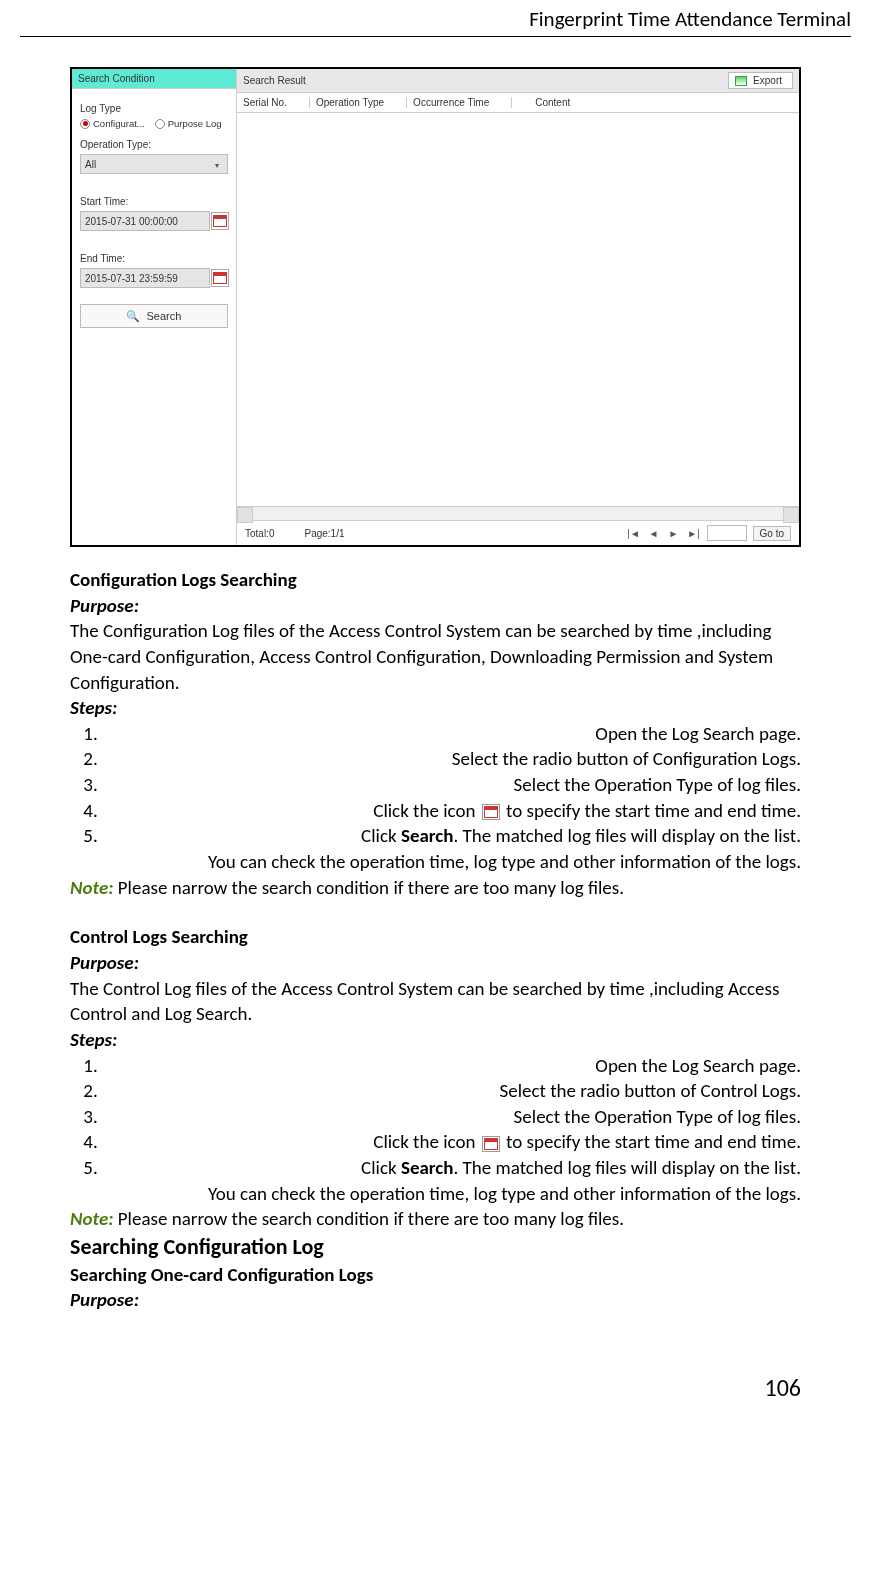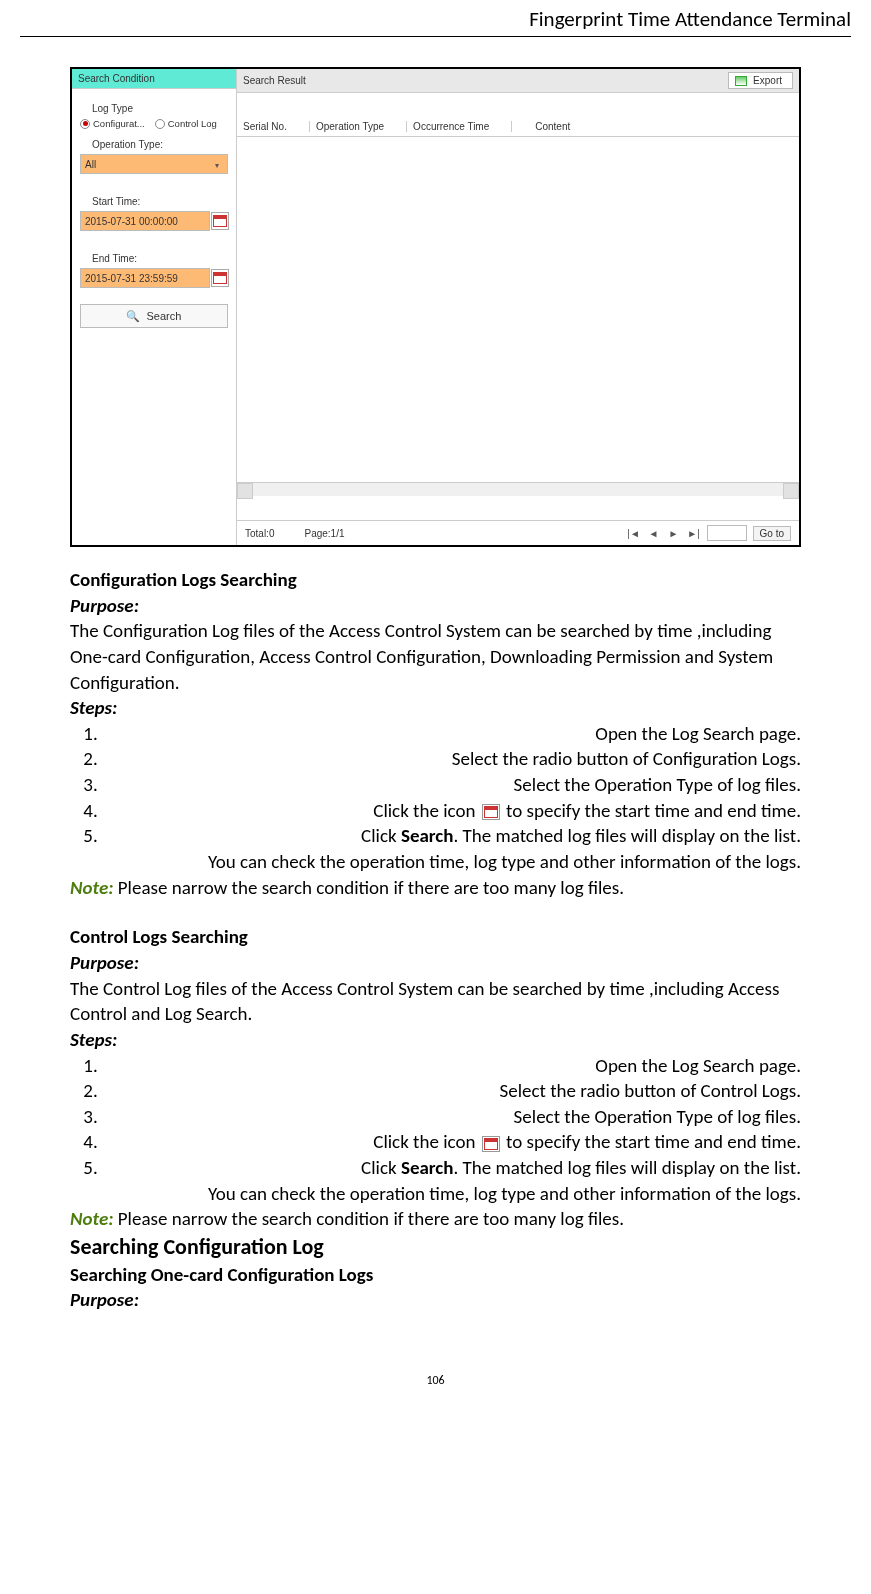--- a/index.html
+++ b/index.html
@@ -35,31 +35,31 @@
     display: flex;
     flex-direction: column;
   }
   .panel-title {
     background: #5eead4;
     border-bottom: 1px solid #ccc;
     padding: 4px 6px;
     font-size: 10px;
   }
   .sidebar-body { padding: 8px; flex: 1; }
-  .field-label { margin: 6px 12px 4px; font-size: 10px; }
+  .field-label { margin: 6px 0 4px; font-size: 10px; }
   .radio-row { display: flex; gap: 10px; margin: 4px 0 10px; font-size: 9.5px; align-items: center; }
   .radio {
     width: 10px; height: 10px; border-radius: 50%;
     border: 1px solid #888; display: inline-flex; align-items:center; justify-content:center;
     margin-right: 3px;
   }
   .radio.sel::after { content:""; width:5px; height:5px; border-radius:50%; background:#c00; display:block; }
   .combo, .datebox {
     border: 1px solid #bbb; height: 20px; display: flex; align-items:center;
-    padding: 0 4px; font-size: 10px; background:#fdba74; position: relative;
+    padding: 0 4px; font-size: 10px; background:#e5e5e5; position: relative;
     margin-bottom: 6px;
   }
   .combo .arrow {
     position:absolute; right:3px; top:3px; width:14px; height:14px;
     display:flex; align-items:center; justify-content:center; font-size:8px; color:#555;
   }
   .datebox { width: 130px; }
   .datebox .cal-icon {
     position:absolute; right:-20px; top:0; width:18px; height:18px;
     border:1px solid #aaa; background:#fff; display:flex; align-items:center; justify-content:center;
@@ -67,21 +67,21 @@
   .cal-icon::before {
     content:""; display:block; width:12px; height:10px; border:1px solid #c33;
     background: linear-gradient(#c33 0 3px, #fff 3px 100%);
   }
   .search-btn {
     margin-top: 16px; width: 100%; height: 24px; border:1px solid #bbb;
     background:#f8f8f8; display:flex; align-items:center; justify-content:center; gap:6px;
     font-size: 11px;
   }
   .mag { font-size: 11px; }
-  .result { flex:1; display:flex; flex-direction:column;gap:24px; }
+  .result { flex:1; display:flex; flex-direction:column; }
   .result-header {
     background:#e8e8e8; border-bottom:1px solid #ccc; padding: 3px 6px;
     display:flex; justify-content:space-between; align-items:center; font-size:10px;
   }
   .export-btn {
     border:1px solid #bbb; background:#fff; padding:2px 10px 2px 6px; display:flex;
     align-items:center; gap:6px; font-size:10px;
   }
   .export-icon { width:12px; height:10px; border:1px solid #3a3; background:linear-gradient(#6c6,#fff); }
   .col-head {
@@ -115,42 +115,42 @@
     display:inline-flex; width:18px; height:16px; border:1px solid #999; vertical-align:middle;
     align-items:center; justify-content:center; margin: 0 2px;
   }
   .inline-icon::before {
     content:""; width:12px; height:10px; border:1px solid #c33;
     background: linear-gradient(#c33 0 3px, #fff 3px 100%);
   }
   .sec-title { font-weight:bold; font-size: 22px; margin-top: 22px; }
   .sub-title { font-weight:bold; font-size: 19px; }
   .gap { height: 24px; }
-  .page-num { text-align:center; font-size: 12px; margin-top: 60px; }
+  .page-num { text-align:right; font-size: 24px; margin-top: 60px; }
 </style>
 </head>
 <body>
 
 <div class="page-header">Fingerprint Time Attendance Terminal</div>
 
 <div class="content">
 
   <div class="screenshot">
     <div class="sidebar">
       <div class="panel-title">Search Condition</div>
       <div class="sidebar-body">
         <div class="field-label">Log Type</div>
         <div class="radio-row">
           <span style="display:flex;align-items:center;">
             <span class="radio sel"></span>
             <span>Configurat...</span>
           </span>
           <span style="display:flex;align-items:center;">
             <span class="radio"></span>
-            <span>Control Log</span>
+            <span>Purpose Log</span>
           </span>
         </div>
         <div class="field-label">Operation Type:</div>
         <div class="combo">
           <span>All</span>
           <span class="arrow">▾</span>
         </div>
         <div style="height:10px"></div>
         <div class="field-label">Start Time:</div>
         <div class="datebox">

